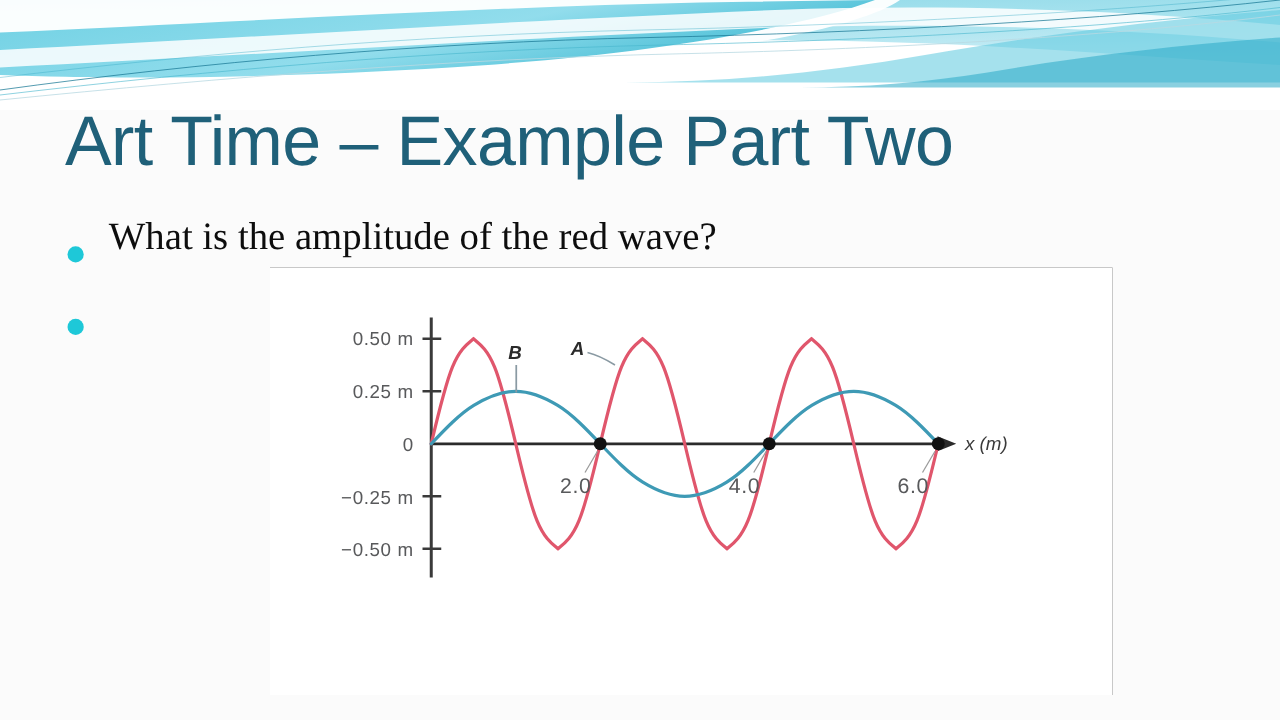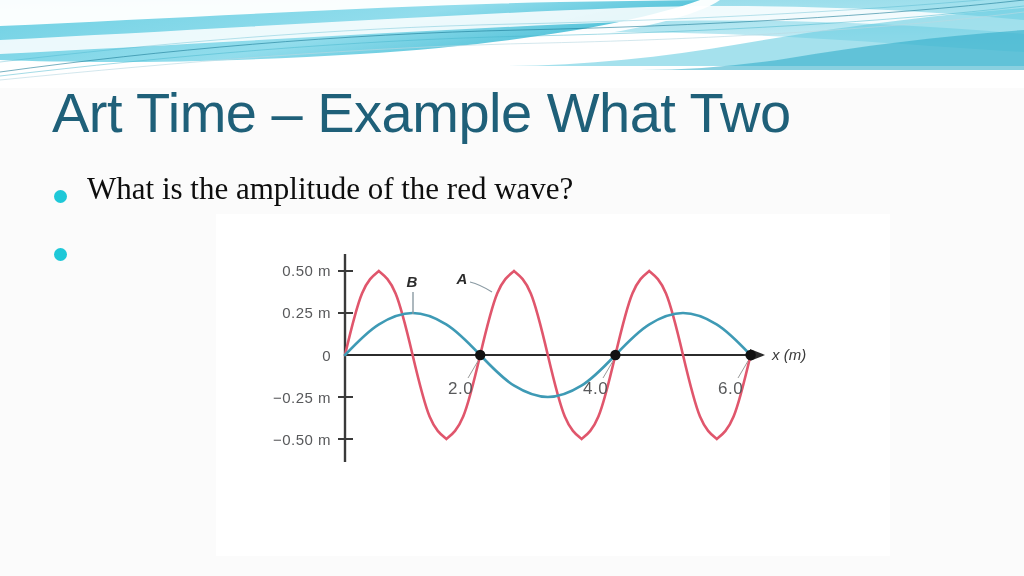--- a/index.html
+++ b/index.html
@@ -43,21 +43,21 @@
 
   
   #bullet-list {
     position: absolute;
     left: 54px;
     top: 168px;
     width: 860px;
   }
   .bullet-row {
     display: flex;
-    align-items: center;
+    align-items: flex-end;
     margin-bottom: 16px;
     height: 42px;
   }
   .bullet-dot {
     width: 13px;
     height: 13px;
     border-radius: 50%;
     background: #1ec8d8;
     margin-top: 15px;
     margin-right: 20px;
@@ -132,21 +132,21 @@
     <path d="M0,40 C200,30 420,16 620,8 C760,3 900,8 1024,20 L1024,34 C890,22 750,18 620,22 C420,30 200,44 0,54 Z" fill="#ffffff" opacity="0.85"></path>
     <path d="M1024,8 C920,16 820,30 740,44 C660,58 580,66 500,66 L1024,66 Z" fill="#5bc9df" opacity="0.55"></path>
     <path d="M1024,30 C940,36 860,46 790,58 C740,66 690,70 640,70 L1024,70 Z" fill="#2aa9c6" opacity="0.55"></path>
     <path d="M0,72 C160,50 340,34 520,30 C700,26 880,16 1024,0" fill="none" stroke="#1b7a95" stroke-width="0.8" opacity="0.75"></path>
     <path d="M0,76 C170,56 350,40 530,36 C710,32 890,22 1024,6" fill="none" stroke="#46b6cd" stroke-width="0.7" opacity="0.7"></path>
     <path d="M0,80 C180,62 360,47 545,43 C720,39 900,28 1024,12" fill="none" stroke="#b9d9e2" stroke-width="0.8" opacity="0.8"></path>
     <path d="M0,62 C150,44 330,28 515,24 C695,20 880,10 1024,-4" fill="none" stroke="#35a9c4" stroke-width="0.6" opacity="0.55"></path>
   </svg>
 </div>
 
-<div id="slide-title">Art Time – Example What Two</div>
+<div id="slide-title">Art Time – Example Part Two</div>
 
 <div id="bullet-list">
 
   <div class="bullet-row">
     <span class="bullet-dot"></span>
     <span class="bullet-text">What is the amplitude of the red wave?</span>
   </div>
 
   <div class="bullet-row">
     <span class="bullet-dot"></span>

